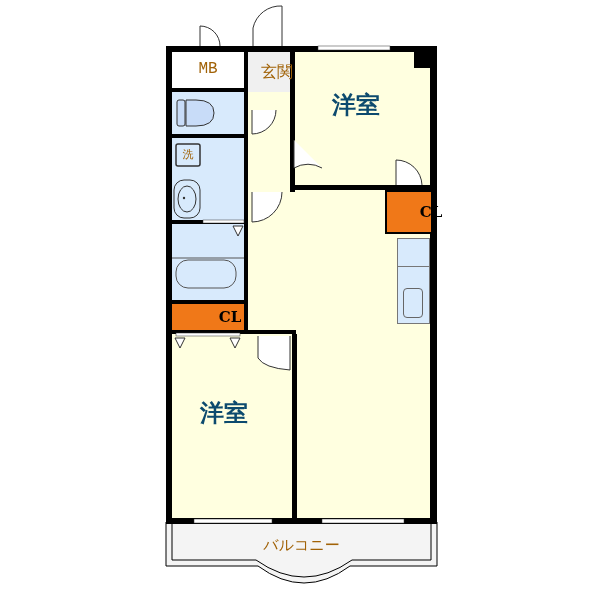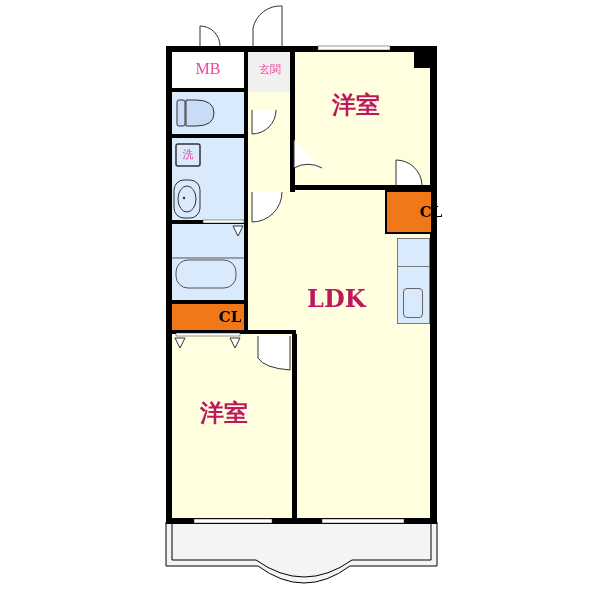--- a/index.html
+++ b/index.html
@@ -1,20 +1,20 @@
 <!DOCTYPE html>
 <html><head>
 <meta charset="utf-8">
 <style>
   html, body { margin:0; padding:0; background:#ffffff; }
   body { width:600px; height:600px; position:relative; overflow:hidden; font-family:"DejaVu Serif", serif; }
   .abs { position:absolute; box-sizing:border-box; }
   .wall { position:absolute; background:#000; }
-  .room-label { position:absolute; font-family:"DejaVu Serif", serif; font-weight:bold; color:#be185d; text-align:left; line-height:1.1; }
-  .small-label { position:absolute; font-family:Liberation Serif, serif; color:#ec4899; text-align:center; }
+  .room-label { position:absolute; font-family:"DejaVu Serif", serif; font-weight:bold; color:#0c4a6e; text-align:left; line-height:1.1; }
+  .small-label { position:absolute; font-family:Liberation Mono, monospace; color:#a16207; text-align:center; }
   .cl { position:absolute; background:#f07818; border:2px solid #000; box-sizing:border-box; font-family:"DejaVu Serif", serif; font-weight:bold; font-size:15px; display:flex; align-items:center; justify-content:center;padding-left:44px; }
   svg { position:absolute; left:0; top:0; }
 </style>
 </head>
 <body>
 
 <div class="abs" style="left:0;top:0;width:600px;height:600px;">
 
   <div class="abs" style="left:292px;top:52px;width:138px;height:136px;background:#ffffe0;"></div>
   <div class="abs" style="left:248px;top:188px;width:182px;height:332px;background:#ffffe0;"></div>
@@ -85,25 +85,25 @@
 
     <path d="M200 46 L200 26 A20 20 0 0 1 220 46" fill="#fff" stroke="#333" stroke-width="1"></path>
     <path d="M253 46 L253 28 A28 28 0 0 1 282 6 L282 46" fill="#fff" stroke="#333" stroke-width="1"></path>
 
     <rect x="318" y="46" width="72" height="4" fill="#fff" stroke="#333" stroke-width="0.5"></rect>
     <rect x="194" y="519" width="78" height="4" fill="#fff" stroke="#333" stroke-width="0.5"></rect>
     <rect x="322" y="519" width="82" height="4" fill="#fff" stroke="#333" stroke-width="0.5"></rect>
   </svg>
 
   <div class="small-label" style="left:172px;top:60px;width:72px;font-size:16px;">MB</div>
-  <div class="small-label" style="left:248px;top:62px;width:44px;font-size:11px;">玄関</div>
+  <div class="small-label" style="left:255px;top:62px;width:44px;font-size:16px;">玄関</div>
   <div class="small-label" style="left:176px;top:147px;width:24px;font-size:11px;">洗</div>
 
   <div class="room-label" style="left:332px;top:92px;font-size:24px;">
     <div>洋室</div>
   </div>
   <div class="room-label" style="left:305px;top:286px;font-size:24px;">
-    <div style="padding-left:2px;">LDK</div>
   </div>
   <div class="room-label" style="left:200px;top:400px;font-size:24px;">
     <div>洋室</div>
   </div>
+  <div class="small-label" style="left:166px;top:536px;width:271px;font-size:15px;">バルコニー</div>
 </div>
 
 </body></html>

